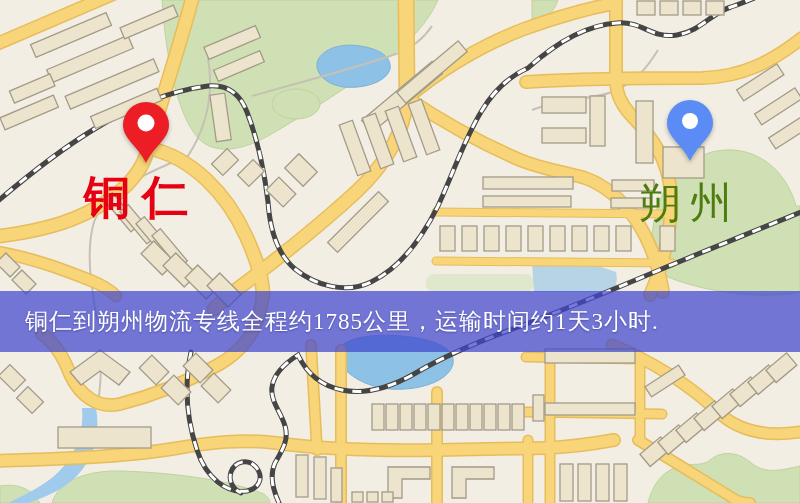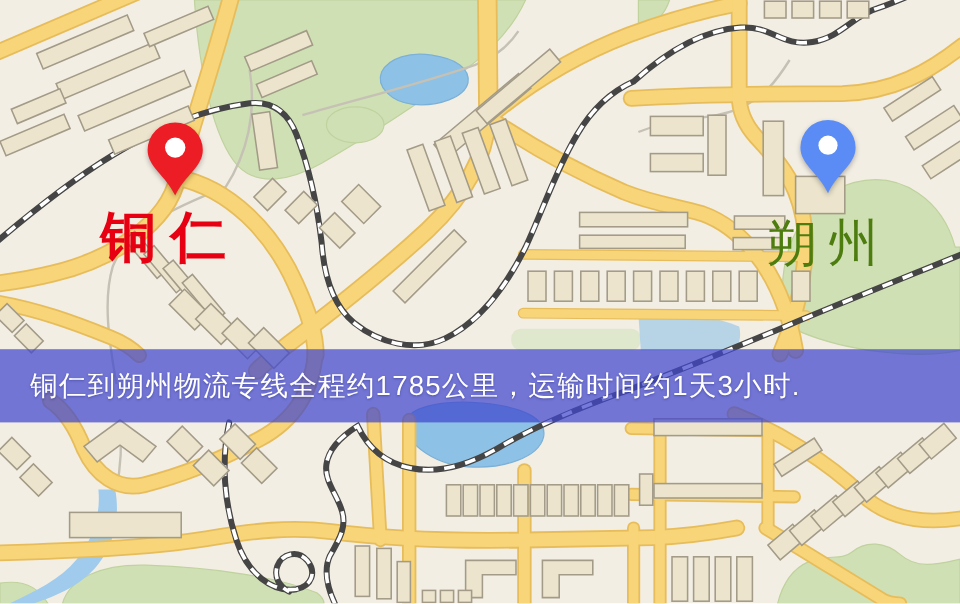--- a/index.html
+++ b/index.html
@@ -20,21 +20,21 @@
   .label-dest{
     left:639px;top:182px;font-size:42px;font-weight:400;letter-spacing:9px;
     color:#4d7c0f;font-family:"Liberation Sans",sans-serif;
   }
   .banner{
     position:absolute;left:0;top:291px;width:800px;height:61px;
     background:rgba(64,70,205,0.72);
   }
   .banner span{
     display:block;padding-left:25px;line-height:61px;font-size:23px;color:#ffffff;
-    font-family:Liberation Sans, sans-serif;letter-spacing:1px;
+    font-family:Liberation Serif, serif;letter-spacing:1px;
     text-shadow:0 1px 2px rgba(30,30,110,.45);white-space:nowrap;
   }
 </style>
 </head>
 <body>
 
 <div class="stage">
 
   <svg class="map-svg" viewBox="0 0 800 503" xmlns="http://www.w3.org/2000/svg">
 

